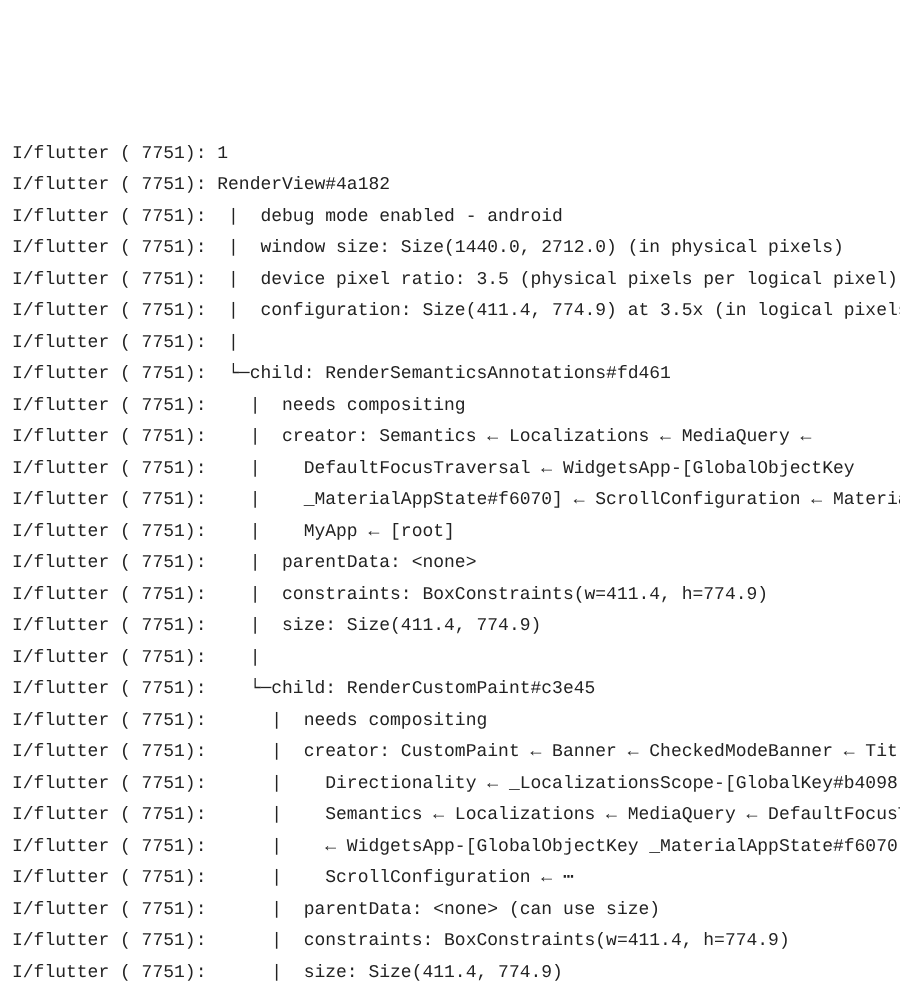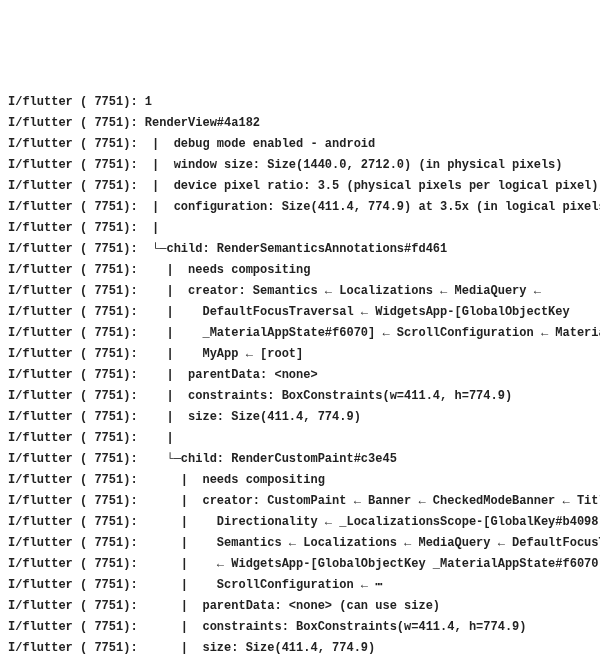--- a/index.html
+++ b/index.html
@@ -9,21 +9,20 @@
       font-size: 12px;
       line-height: 1.75;
       color: #222;
       background: #fff;
       white-space: pre;
       overflow: hidden;
       position: relative;
     }
     .line {
       display: block;
-      font-weight: bold;
     }
   </style>
 </head>
 <body>
 
 
 
 <div id="log-output"><span class="line">I/flutter ( 7751): 1</span><span class="line">I/flutter ( 7751): RenderView#4a182</span><span class="line">I/flutter ( 7751):  |  debug mode enabled - android</span><span class="line">I/flutter ( 7751):  |  window size: Size(1440.0, 2712.0) (in physical pixels)</span><span class="line">I/flutter ( 7751):  |  device pixel ratio: 3.5 (physical pixels per logical pixel)</span><span class="line">I/flutter ( 7751):  |  configuration: Size(411.4, 774.9) at 3.5x (in logical pixels)</span><span class="line">I/flutter ( 7751):  |</span><span class="line">I/flutter ( 7751):  └─child: RenderSemanticsAnnotations#fd461</span><span class="line">I/flutter ( 7751):    |  needs compositing</span><span class="line">I/flutter ( 7751):    |  creator: Semantics ← Localizations ← MediaQuery ←</span><span class="line">I/flutter ( 7751):    |    DefaultFocusTraversal ← WidgetsApp-[GlobalObjectKey</span><span class="line">I/flutter ( 7751):    |    _MaterialAppState#f6070] ← ScrollConfiguration ← MaterialApp ←</span><span class="line">I/flutter ( 7751):    |    MyApp ← [root]</span><span class="line">I/flutter ( 7751):    |  parentData: &lt;none&gt;</span><span class="line">I/flutter ( 7751):    |  constraints: BoxConstraints(w=411.4, h=774.9)</span><span class="line">I/flutter ( 7751):    |  size: Size(411.4, 774.9)</span><span class="line">I/flutter ( 7751):    |</span><span class="line">I/flutter ( 7751):    └─child: RenderCustomPaint#c3e45</span><span class="line">I/flutter ( 7751):      |  needs compositing</span><span class="line">I/flutter ( 7751):      |  creator: CustomPaint ← Banner ← CheckedModeBanner ← Title ←</span><span class="line">I/flutter ( 7751):      |    Directionality ← _LocalizationsScope-[GlobalKey#b4098] ←</span><span class="line">I/flutter ( 7751):      |    Semantics ← Localizations ← MediaQuery ← DefaultFocusTraversal</span><span class="line">I/flutter ( 7751):      |    ← WidgetsApp-[GlobalObjectKey _MaterialAppState#f6070] ←</span><span class="line">I/flutter ( 7751):      |    ScrollConfiguration ← ⋯</span><span class="line">I/flutter ( 7751):      |  parentData: &lt;none&gt; (can use size)</span><span class="line">I/flutter ( 7751):      |  constraints: BoxConstraints(w=411.4, h=774.9)</span><span class="line">I/flutter ( 7751):      |  size: Size(411.4, 774.9)</span></div>
 
 

